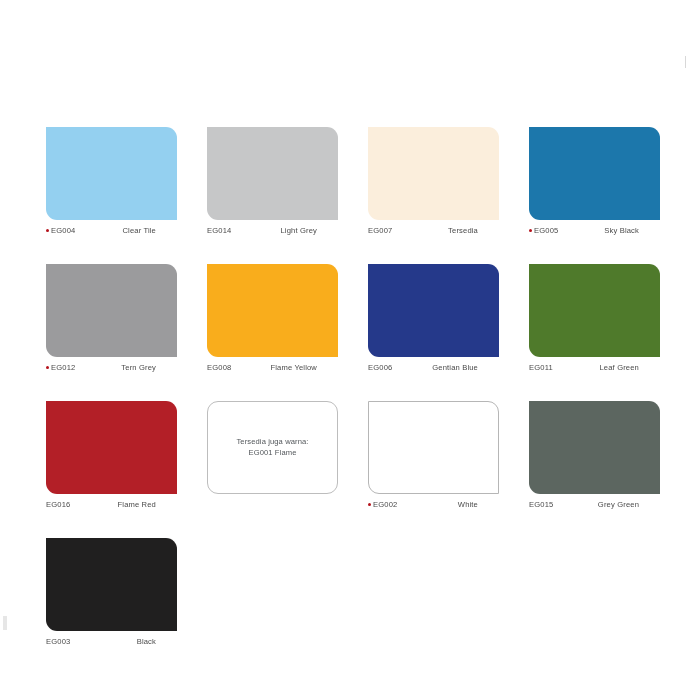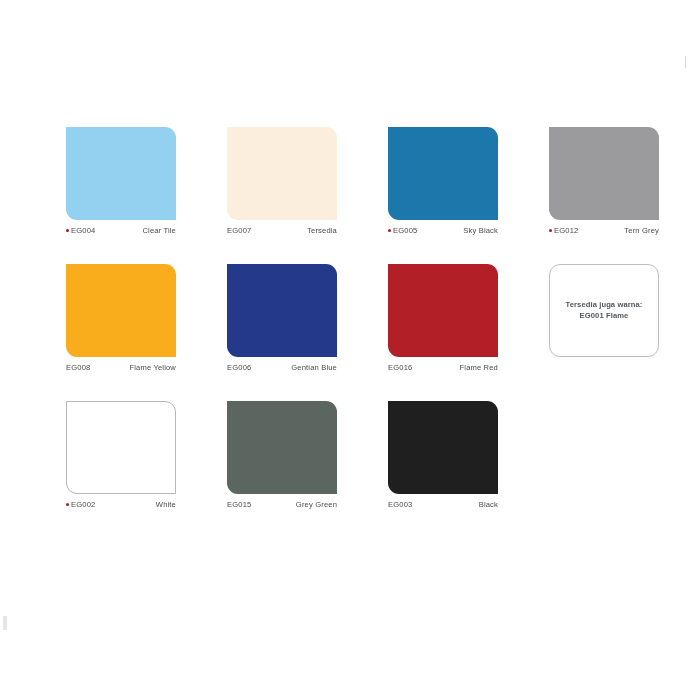--- a/index.html
+++ b/index.html
@@ -30,41 +30,40 @@
   .edge-mark.left {
     left: 3px;
     top: 616px;
     width: 4px;
     height: 14px;
     background: #e6e6e6;
   }
 
   .sheet {
     position: absolute;
-    left: 66px;
+    left: 46px;
     top: 127px;
     width: 592px;
   }
 
   .grid {
     display: grid;
     grid-template-columns: repeat(4, 110px);
     column-gap: 51px;
     row-gap: 29px;
   }
 
   .cell {
     width: 110px;
   }
 
   .swatch {
-    width: 110px;
+    width: 131px;
     height: 93px;
     border-radius: 0 11px 0 11px;
-    font-weight: bold;
   }
 
   .swatch.outlined {
     border: 1px solid #b6b6b6;
     background: #ffffff;
     box-sizing: border-box;
   }
 
   
   .swatch.note {
@@ -129,20 +128,29 @@
         <div class="swatch" style="background: rgb(148, 208, 240);"></div>
         <div class="caption">
           <div class="code-wrap">
             <span class="dot red"></span>
             <span class="code">EG004</span>
           </div>
           <span class="name">Clear Tile</span>
         </div>
       </div>
       <div class="cell">
+        <div class="swatch" style="background: rgb(198, 199, 200);"></div>
+        <div class="caption">
+          <div class="code-wrap">
+            <span class="code">EG014</span>
+          </div>
+          <span class="name">Light Grey</span>
+        </div>
+      </div>
+      <div class="cell">
         <div class="swatch" style="background: rgb(251, 238, 220);"></div>
         <div class="caption">
           <div class="code-wrap">
             <span class="code">EG007</span>
           </div>
           <span class="name">Tersedia</span>
         </div>
       </div>
       <div class="cell">
         <div class="swatch" style="background: rgb(28, 119, 171);"></div>
@@ -173,20 +181,29 @@
           <span class="name">Flame Yellow</span>
         </div>
       </div>
       <div class="cell">
         <div class="swatch" style="background: rgb(37, 57, 138);"></div>
         <div class="caption">
           <div class="code-wrap">
             <span class="code">EG006</span>
           </div>
           <span class="name">Gentian Blue</span>
+        </div>
+      </div>
+      <div class="cell">
+        <div class="swatch" style="background: rgb(79, 122, 43);"></div>
+        <div class="caption">
+          <div class="code-wrap">
+            <span class="code">EG011</span>
+          </div>
+          <span class="name">Leaf Green</span>
         </div>
       </div>
       <div class="cell">
         <div class="swatch" style="background: rgb(179, 31, 39);"></div>
         <div class="caption">
           <div class="code-wrap">
             <span class="code">EG016</span>
           </div>
           <span class="name">Flame Red</span>
         </div>

